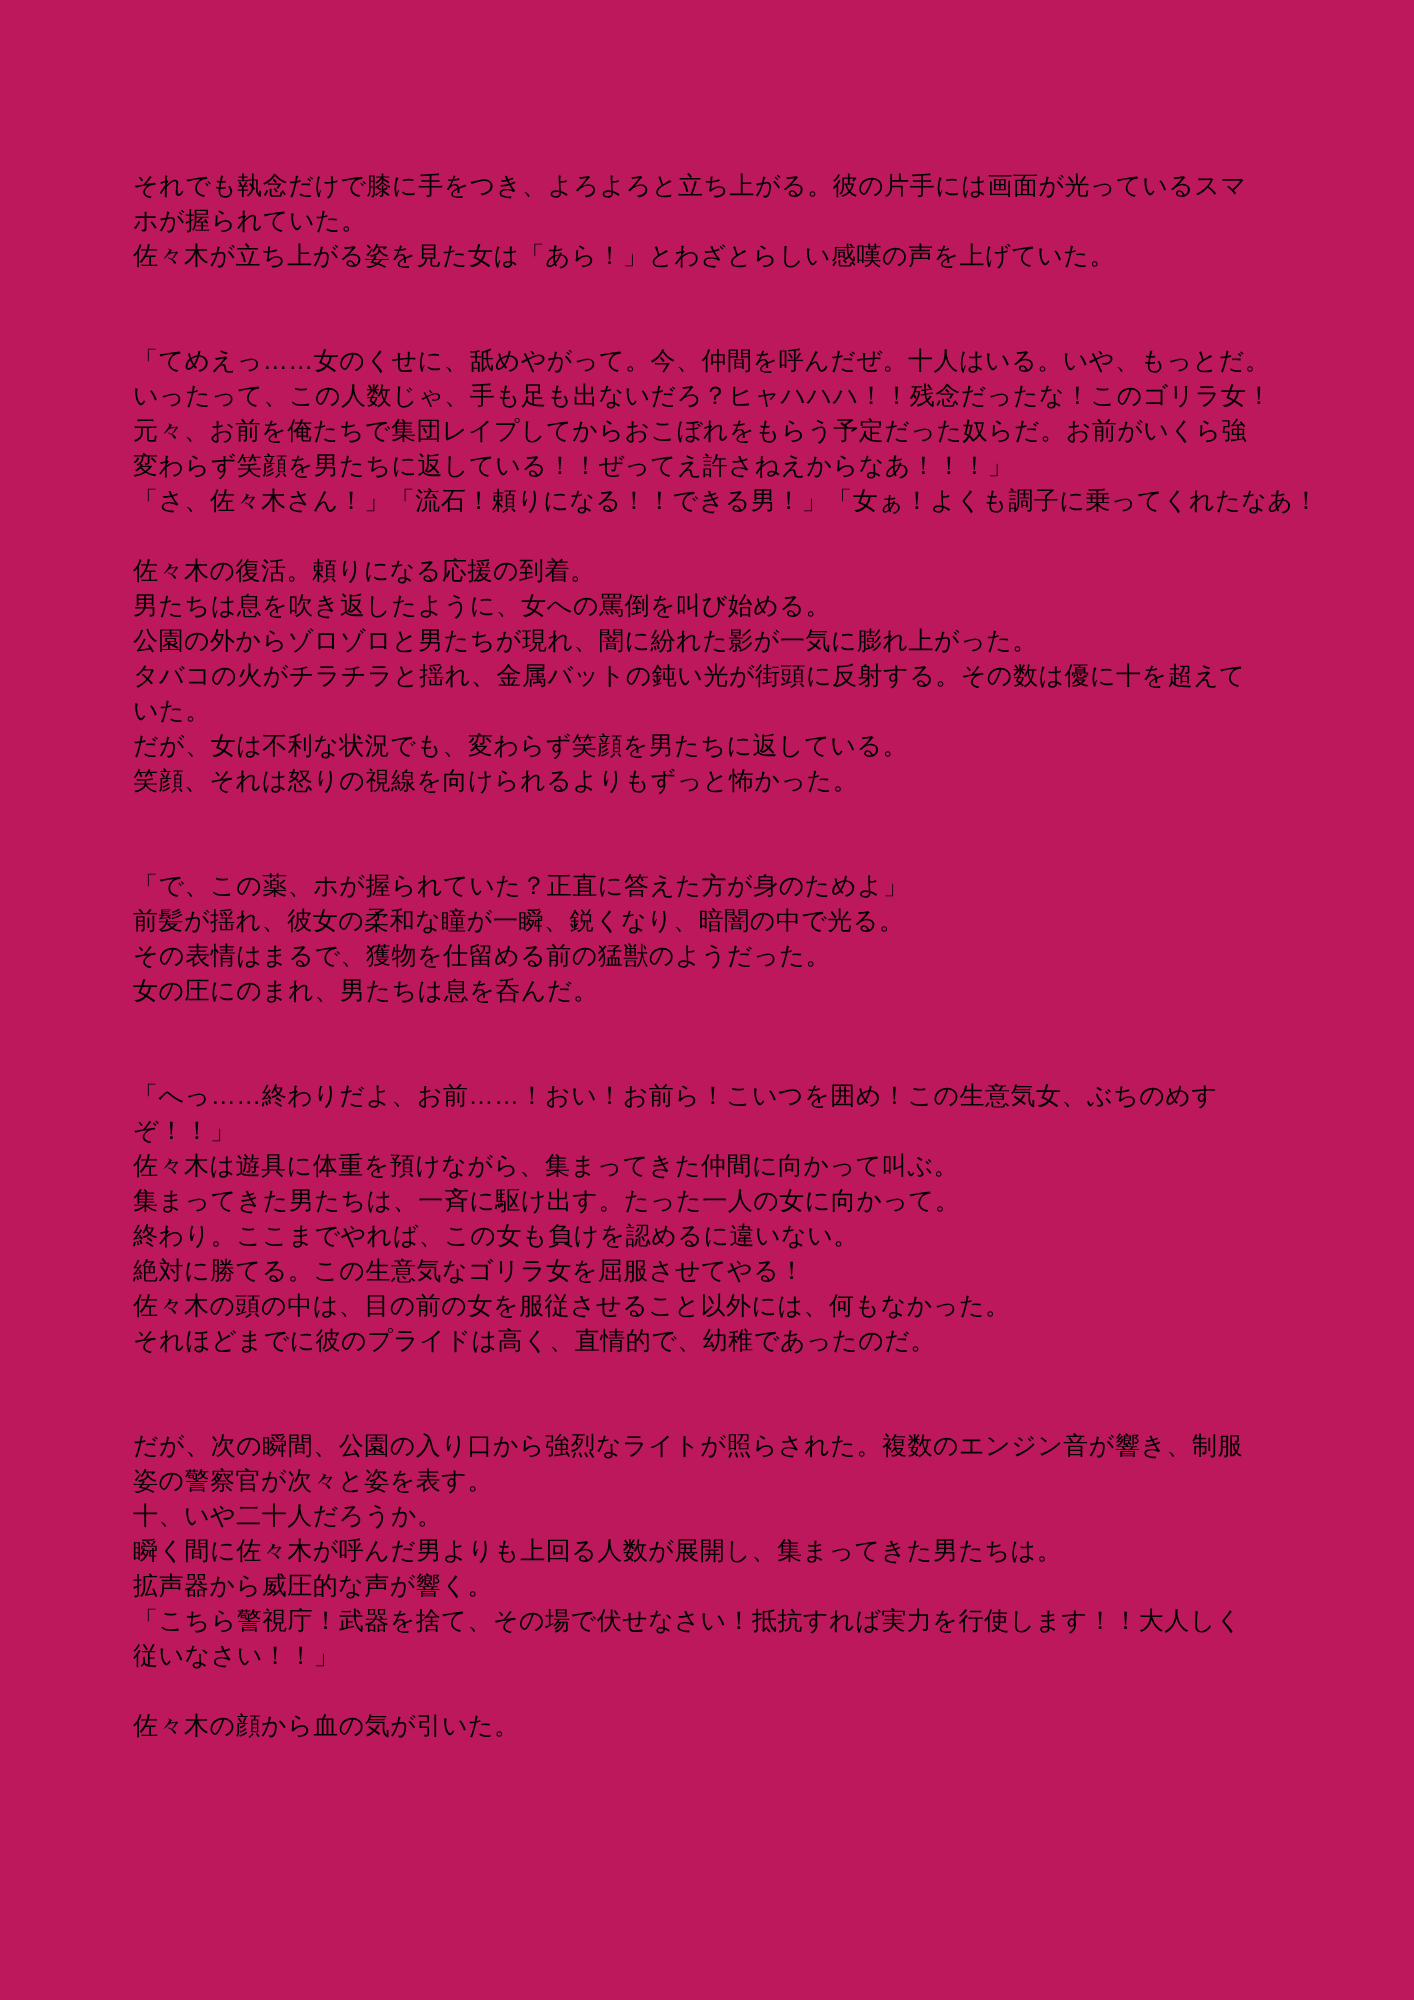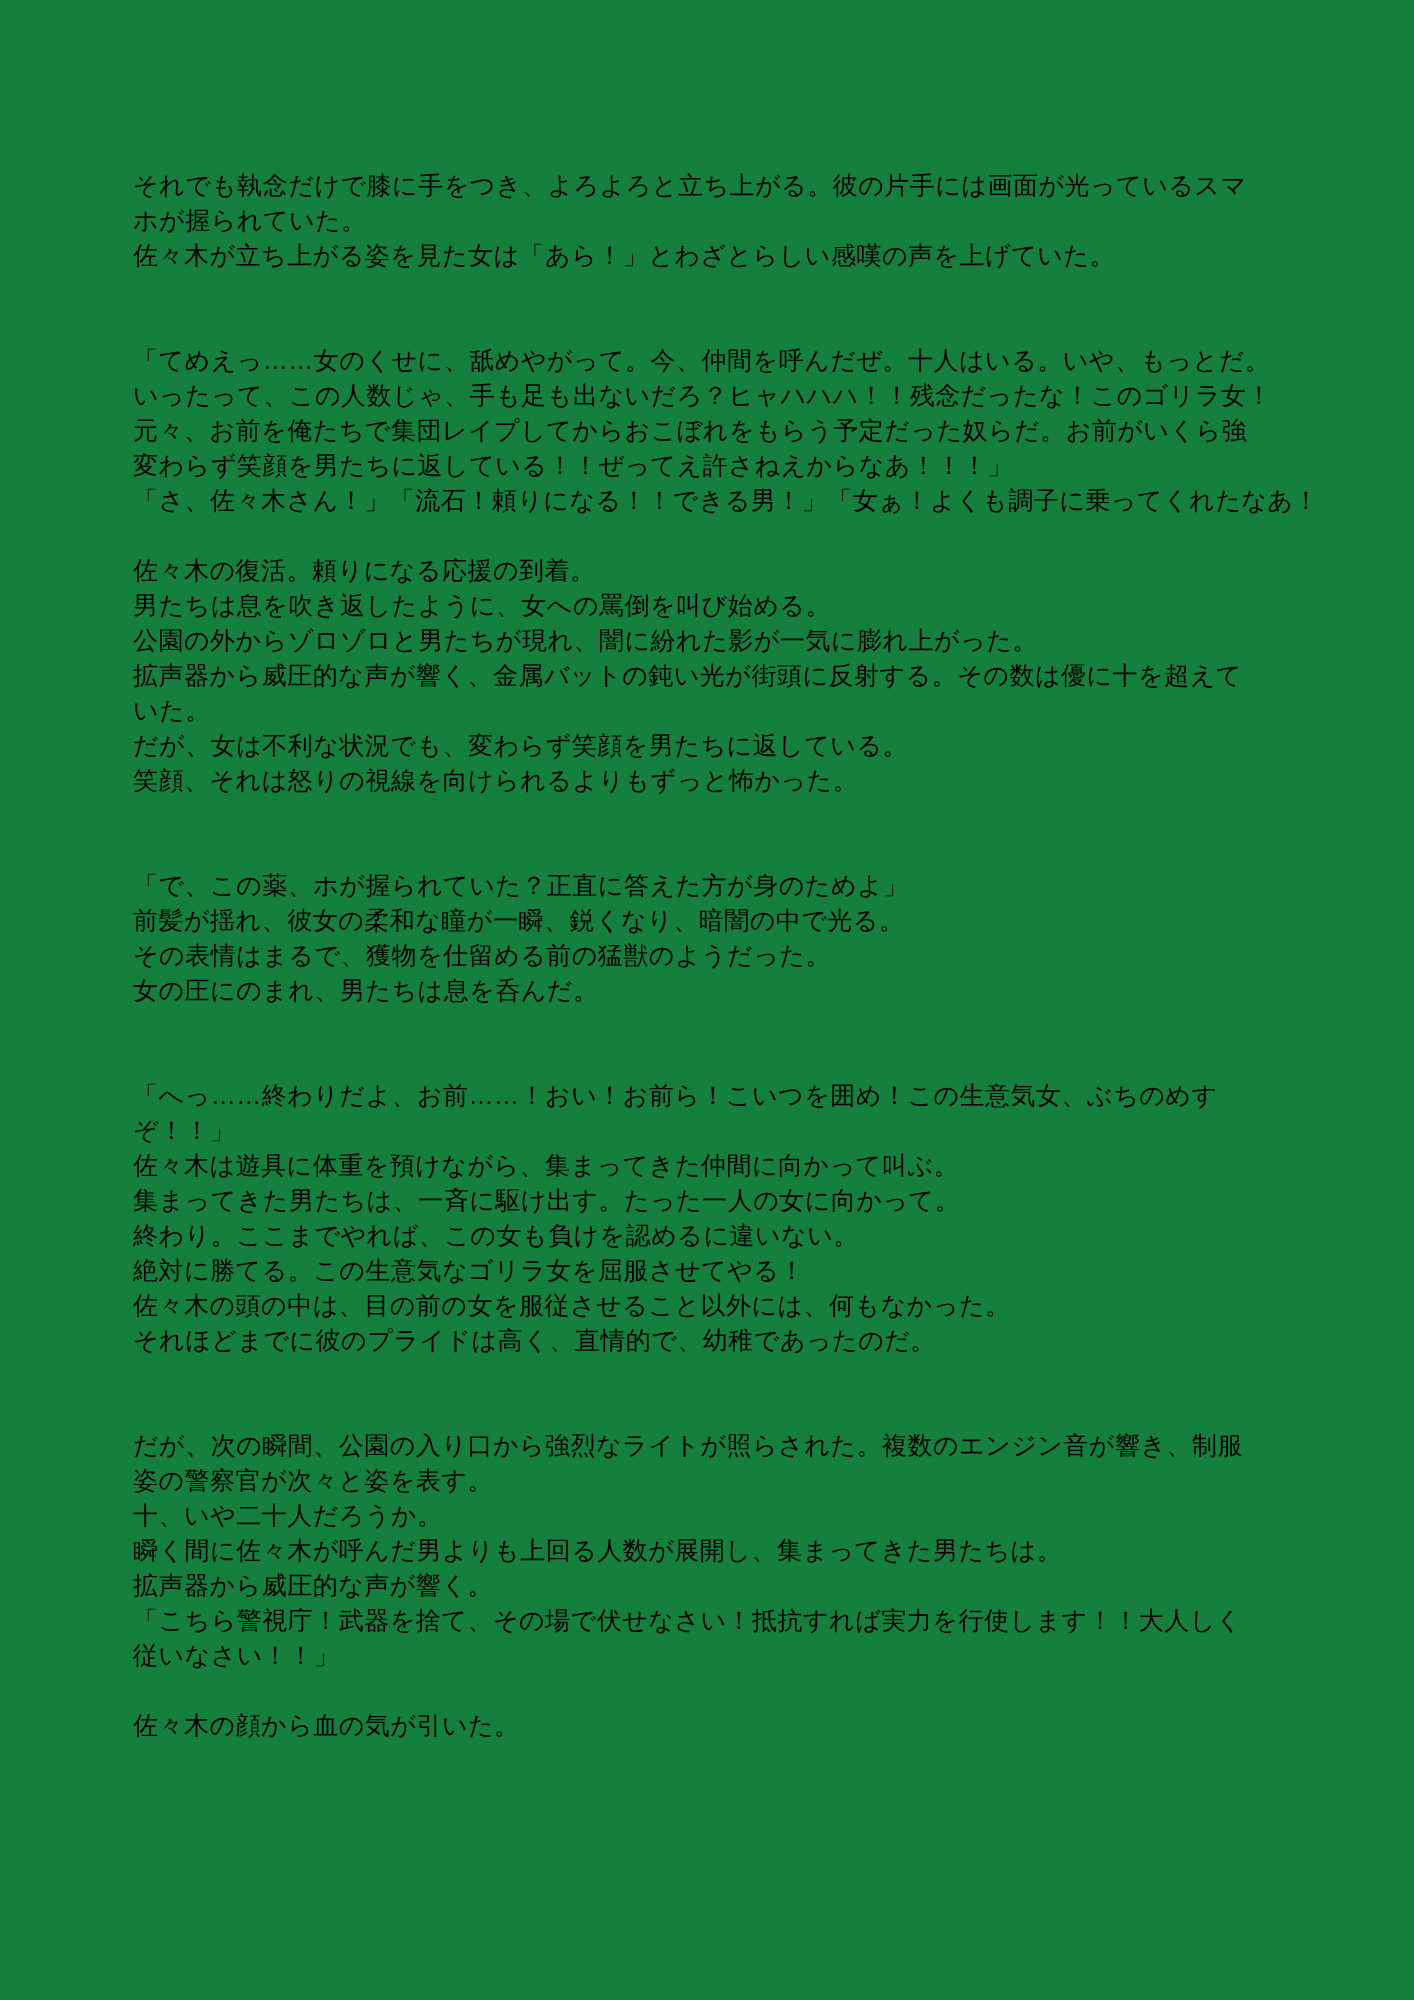--- a/index.html
+++ b/index.html
@@ -4,21 +4,21 @@
 <style>
   html, body {
     margin: 0;
     padding: 0;
     background: #ffffff;
   }
   .page {
     position: relative;
     width: 1414px;
     height: 2000px;
-    background: #15803d;
+    background: #be185d;
     color: #000000;
     font-family: "Liberation Sans", sans-serif;
     overflow: hidden;
   }
   .text-block {
     position: absolute;
     left: 133px;
     top: 168px;
     width: 1170px;
   }
@@ -47,21 +47,21 @@
       <div class="line blank"></div>
       <div class="line">「てめえっ……女のくせに、舐めやがって。今、仲間を呼んだぜ。十人はいる。いや、もっとだ。</div>
       <div class="line">いったって、この人数じゃ、手も足も出ないだろ？ヒャハハハ！！残念だったな！このゴリラ女！</div>
       <div class="line">元々、お前を俺たちで集団レイプしてからおこぼれをもらう予定だった奴らだ。お前がいくら強</div>
       <div class="line">変わらず笑顔を男たちに返している！！ぜってえ許さねえからなあ！！！」</div>
       <div class="line">「さ、佐々木さん！」「流石！頼りになる！！できる男！」「女ぁ！よくも調子に乗ってくれたなあ！</div>
       <div class="line blank"></div>
       <div class="line">佐々木の復活。頼りになる応援の到着。</div>
       <div class="line">男たちは息を吹き返したように、女への罵倒を叫び始める。</div>
       <div class="line">公園の外からゾロゾロと男たちが現れ、闇に紛れた影が一気に膨れ上がった。</div>
-      <div class="line">拡声器から威圧的な声が響く、金属バットの鈍い光が街頭に反射する。その数は優に十を超えて</div>
+      <div class="line">タバコの火がチラチラと揺れ、金属バットの鈍い光が街頭に反射する。その数は優に十を超えて</div>
       <div class="line">いた。</div>
       <div class="line">だが、女は不利な状況でも、変わらず笑顔を男たちに返している。</div>
       <div class="line">笑顔、それは怒りの視線を向けられるよりもずっと怖かった。</div>
       <div class="line blank"></div>
       <div class="line blank"></div>
       <div class="line">「で、この薬、ホが握られていた？正直に答えた方が身のためよ」</div>
       <div class="line">前髪が揺れ、彼女の柔和な瞳が一瞬、鋭くなり、暗闇の中で光る。</div>
       <div class="line">その表情はまるで、獲物を仕留める前の猛獣のようだった。</div>
       <div class="line">女の圧にのまれ、男たちは息を呑んだ。</div>
       <div class="line blank"></div>

